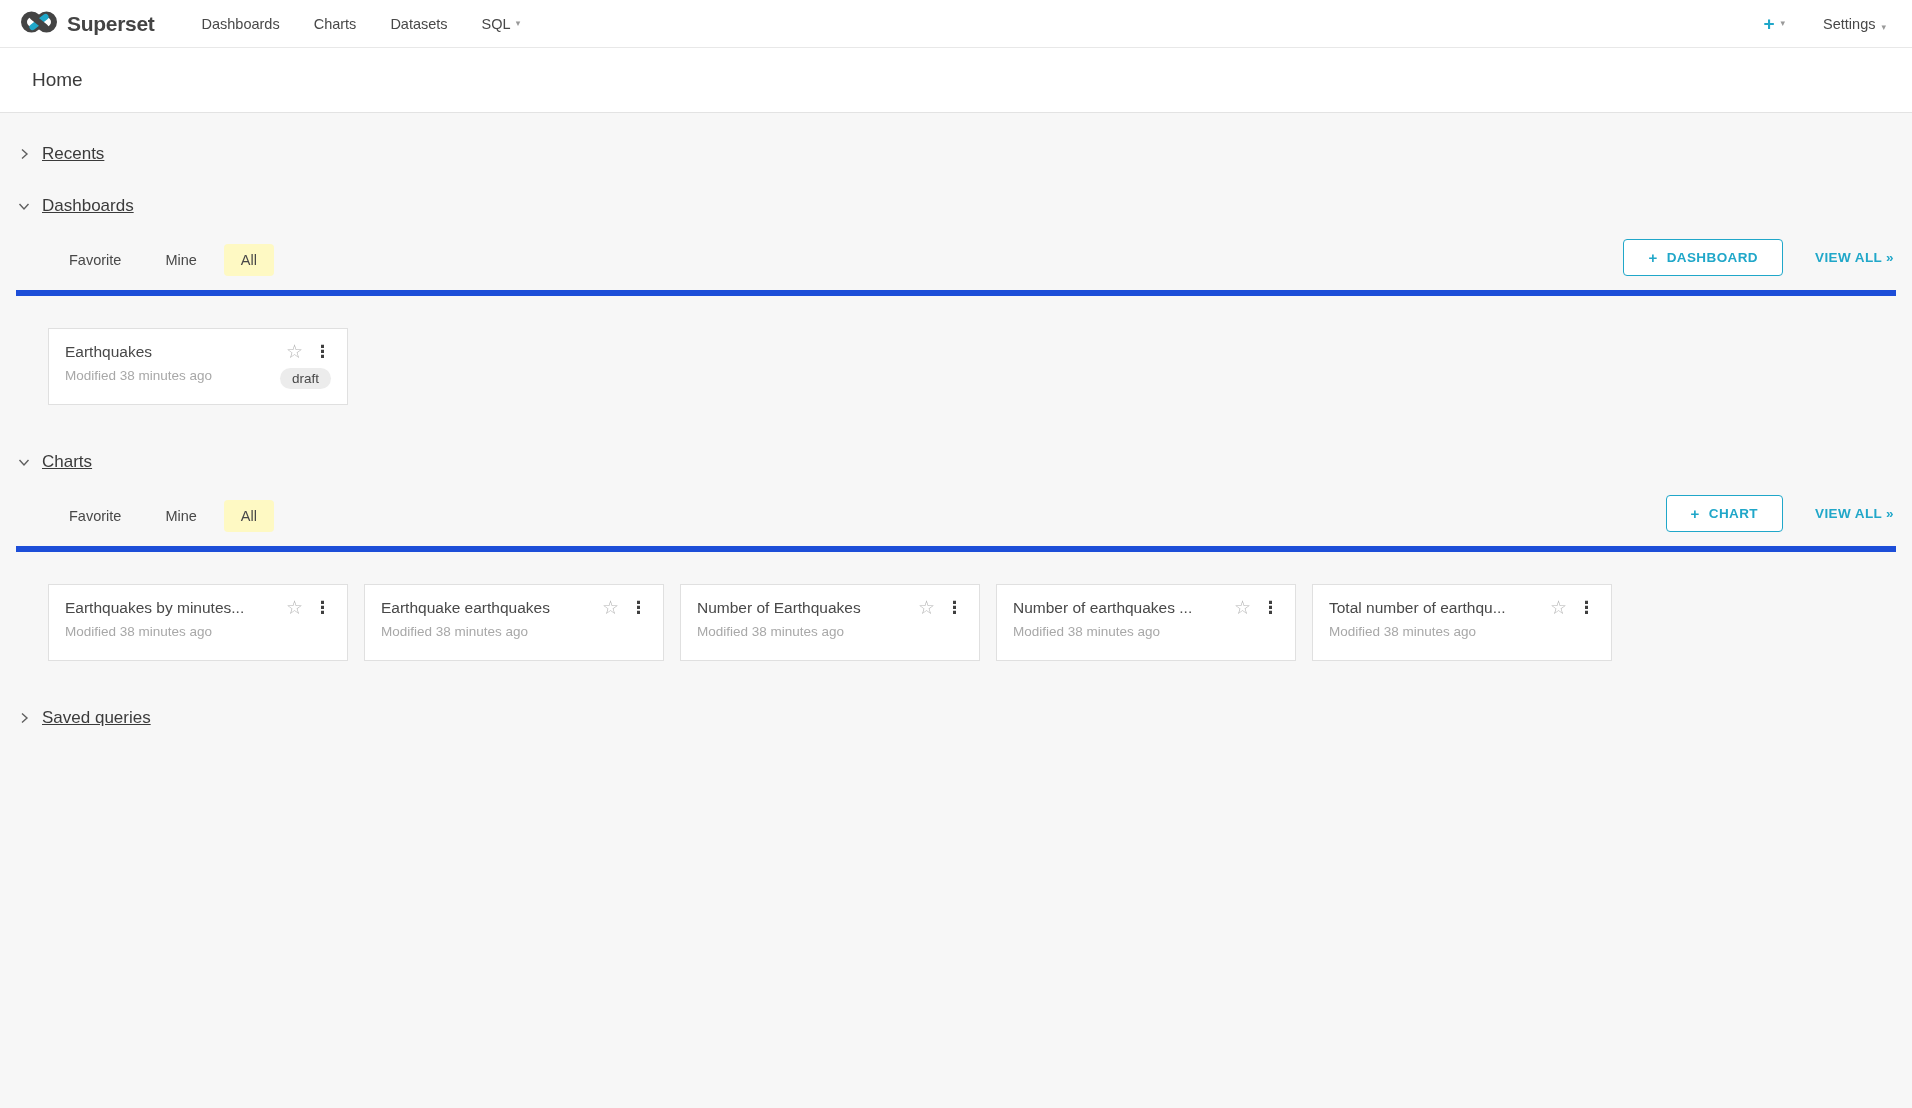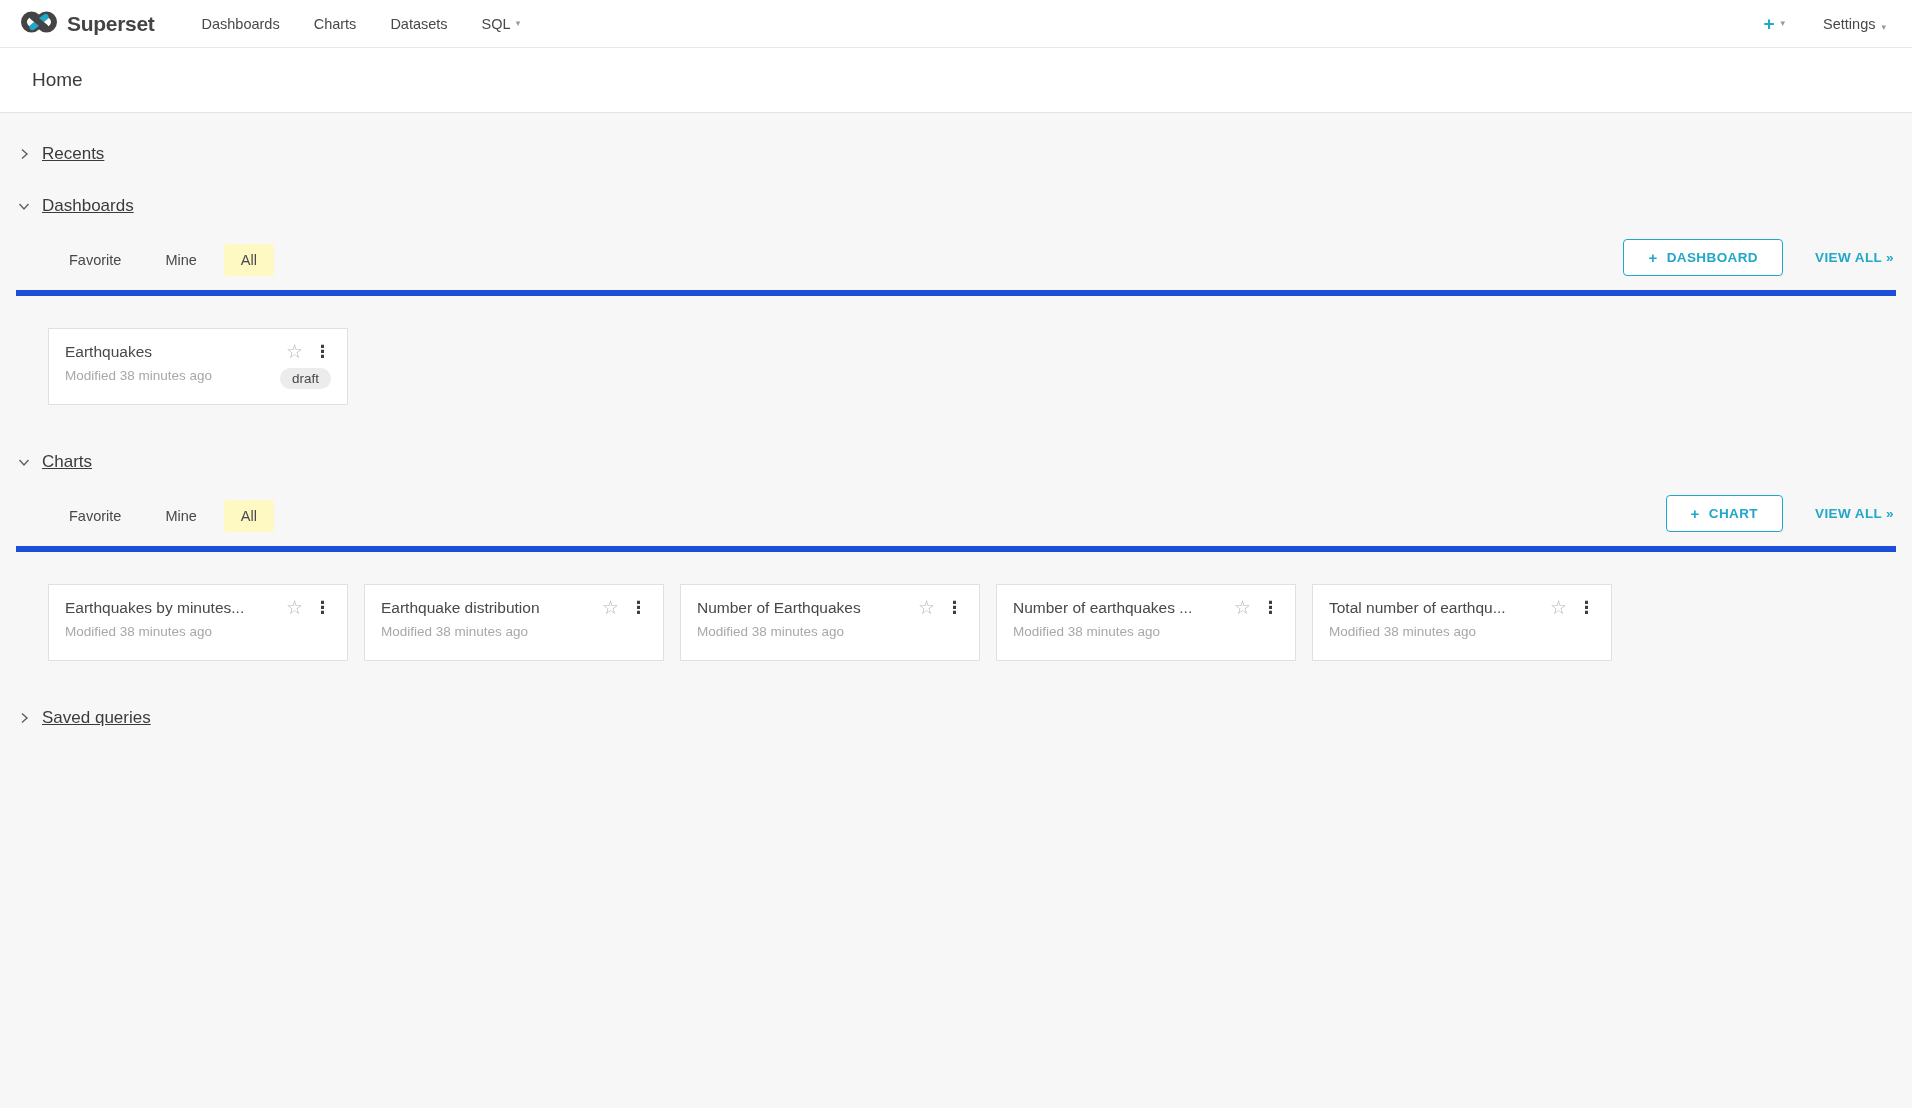--- a/index.html
+++ b/index.html
@@ -224,21 +224,21 @@
           <span class="kebab-icon">⋮</span>
         </span>
       </div>
       <div class="card-bottom">
         <span class="modified">Modified 38 minutes ago</span>
       </div>
     </div>
 
     <div class="card">
       <div class="card-top">
-        <span class="card-title">Earthquake distribution</span>
+        <span class="card-title">Earthquake earthquakes</span>
         <span class="card-icons">
           <span class="star-icon">☆</span>
           <span class="kebab-icon">⋮</span>
         </span>
       </div>
       <div class="card-bottom">
         <span class="modified">Modified 38 minutes ago</span>
       </div>
     </div>
 

